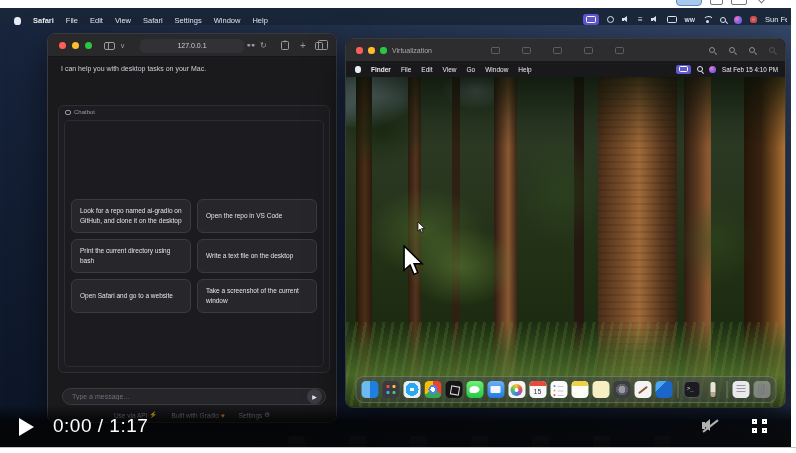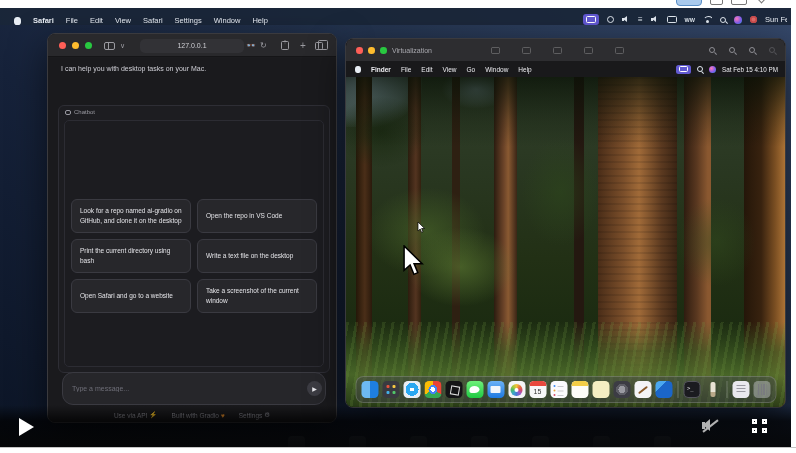--- a/index.html
+++ b/index.html
@@ -68,21 +68,21 @@
   .saf-content { position:absolute; top:24px; left:0; right:0; bottom:0; background:#1a1a1d; }
   .app-title { margin-top:9px; text-align:center; font-size:12px; font-weight:bold; color:#f2f2f4; }
   .app-intro { margin:7px 0 0 13px; font-size:7px; color:#cfcfd6; }
   .chat-panel { position:absolute; left:10px; top:47px; width:272px; height:268px; border:1px solid #2e2e35; border-radius:6px; background:#1d1d21; }
   .chat-label { position:absolute; left:6px; top:3px; display:flex; align-items:center; gap:3px; font-size:6px; color:#9a9aa2; }
   .chat-label .bubble-ic { width:6px; height:5px; border:1px solid #9a9aa2; border-radius:2px; }
   .chat-inner { position:absolute; left:5px; right:5px; top:14px; bottom:5px; border:1px solid #2c2c33; border-radius:5px; background:#1c1c20; }
   .sugg-grid { position:absolute; left:6px; right:6px; top:78px; display:grid; grid-template-columns:1fr 1fr; gap:6px; }
   .sugg { background:#27272b; border:1px solid #3a3a41; border-radius:6px; padding:6px 8px; font-size:6.5px; line-height:1.55;
     color:#e4e4e8; text-align:left; display:flex; align-items:center; cursor:pointer; font-family:"Liberation Sans",sans-serif; }
-  .input-row { position:absolute; left:14px; right:10px; bottom:17px; height:33px; background:#26262a; border:1px solid #3a3a41;
+  .input-row { position:absolute; left:14px; right:10px; bottom:17px; height:17px; background:#26262a; border:1px solid #3a3a41;
     border-radius:11px; display:flex; align-items:center; padding:0 3px 0 9px; }
   .input-row input { flex:1; background:transparent; border:none; outline:none; color:#e4e4e8; font-size:7px; font-family:"Liberation Sans",sans-serif; }
   .input-row input::placeholder { color:#6e6e78; }
   .send-btn { width:15px; height:15px; border-radius:50%; background:#3c3c43; border:none; color:#e8e8ec; font-size:6px;
     display:flex; align-items:center; justify-content:center; cursor:pointer; }
   .saf-footer { position:absolute; left:0; right:0; bottom:3px; display:flex; justify-content:center; gap:14px; font-size:6.5px; color:#8d8d96; }
   .saf-footer .f-item { display:flex; align-items:center; gap:2px; }
   .heart { color:#f0932b; font-size:6.5px; }
 
   
@@ -415,20 +415,21 @@
         <span></span>
         <span></span>
         <span></span>
         <span></span>
         <span></span>
         <span></span>
     </div>
 
     <div class="vid-controls">
       <div class="play-btn"></div>
+      <div class="vid-time">0:00 / 1:17</div>
       <div class="mute-ic">
         <span class="spk2"></span>
           <span class="slash"></span>
       </div>
       <div class="fs-ic">
         <span class="fs-tl"></span>
           <span class="fs-tr"></span>
           <span class="fs-bl"></span>
           <span class="fs-br"></span>
       </div>

